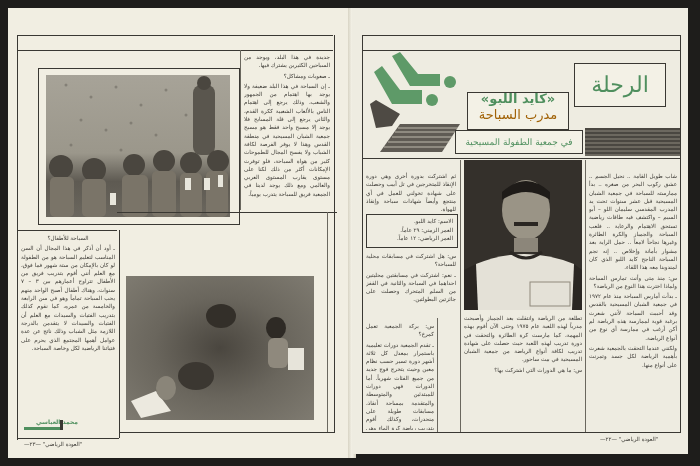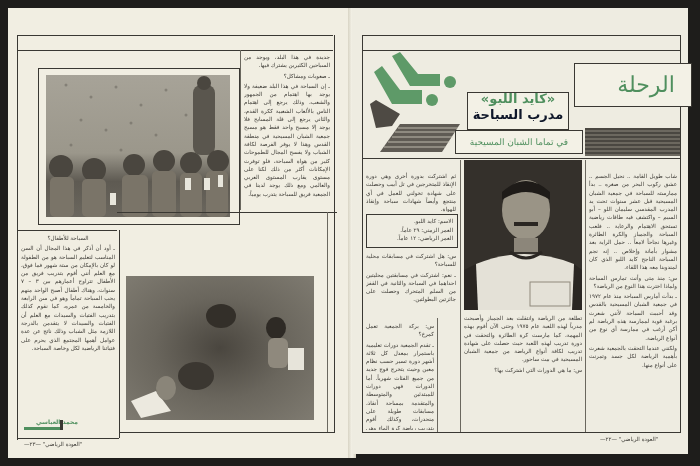--- a/index.html
+++ b/index.html
@@ -135,33 +135,33 @@
         <line x1="14" y1="95" x2="76" y2="95"></line>
           <line x1="18" y1="90" x2="80" y2="90"></line>
         <line x1="22" y1="85" x2="83" y2="85"></line>
           <line x1="25" y1="80" x2="86" y2="80"></line>
         <line x1="28" y1="76" x2="88" y2="76"></line>
       </g>
     </g>
   </svg>
 </div>
 
-<div class="titlebox" style="left:574px;top:63px;width:90px;height:42px;font-size:22px;line-height:42px;font-family:'DejaVu Serif',serif;padding-left:26px;">
+<div class="titlebox" style="left:574px;top:63px;width:90px;height:42px;font-size:22px;line-height:42px;font-family:'DejaVu Serif',serif;">
   <span>الرحلة</span>
 </div>
 
 <div class="titlebox" style="left:467px;top:92px;width:100px;height:36px;">
   <div style="font-size:13px;font-weight:bold;line-height:12px;color:#4f8f5e;">«كايد اللبو»</div>
-  <div style="font-size:13px;font-weight:bold;line-height:20px;color:#0f172a;">مدرب السباحة</div>
+  <div style="font-size:13px;font-weight:normal;line-height:20px;color:#a16207;">مدرب السباحة</div>
 </div>
 
 <div style="position:absolute;left:585px;top:128px;width:95px;height:28px;background:repeating-linear-gradient(180deg,#4a4741 0 2px,#6c685f 2px 4px);"></div>
 
 <div class="titlebox" style="left:455px;top:130px;width:126px;height:22px;font-size:9px;line-height:22px;font-family:'DejaVu Serif',serif;">
-  <span>في تماما الشبان المسيحية</span>
+  <span>في جمعية الطفولة المسيحية</span>
 </div>
 
 <div class="vline" style="left:460px;top:160px;height:272px;"></div>
 <div class="vline" style="left:585px;top:160px;height:272px;"></div>
 
 <div class="col" style="left:589px;top:172px;width:88px;height:258px;">
   <p>شاب طويل القامة .. نحيل الجسم .. عشق ركوب البحر من صغره .. بدأ ممارسته للسباحة في جمعية الشبان المسيحية قبل عشر سنوات تحت يد المدرب المقدسي سليمان اللو – أبو السيم – واكتشف فيه طاقات رياضية تستحق الاهتمام والرعاية .. فلعب السباحة والجمباز والكرة الطائرة وغيرها نجاحاً لامعاً .. حمل الراية بعد مشوار بأمانة وإخلاص .. إنه نجم السباحة الناجح كايد اللبو الذي كان لمندوبنا معه هذا اللقاء.</p>
   <p>س: منذ متى وأنت تمارس السباحة ولماذا اخترت هذا النوع من الرياضة؟</p>
   <p>ـ بدأت أمارس السباحة منذ عام ١٩٧٢ في جمعية الشبان المسيحية بالقدس وقد أحببت السباحة لأنني شعرت برغبة قوية لممارسة هذه الرياضة لم أكن أرغب في ممارسة أي نوع من أنواع الرياضة.</p>
   <p>ولكنني عندما التحقت بالجمعية شعرت بأهمية الرياضة لكل جسد وتمرنت على أنواع منها.</p>

